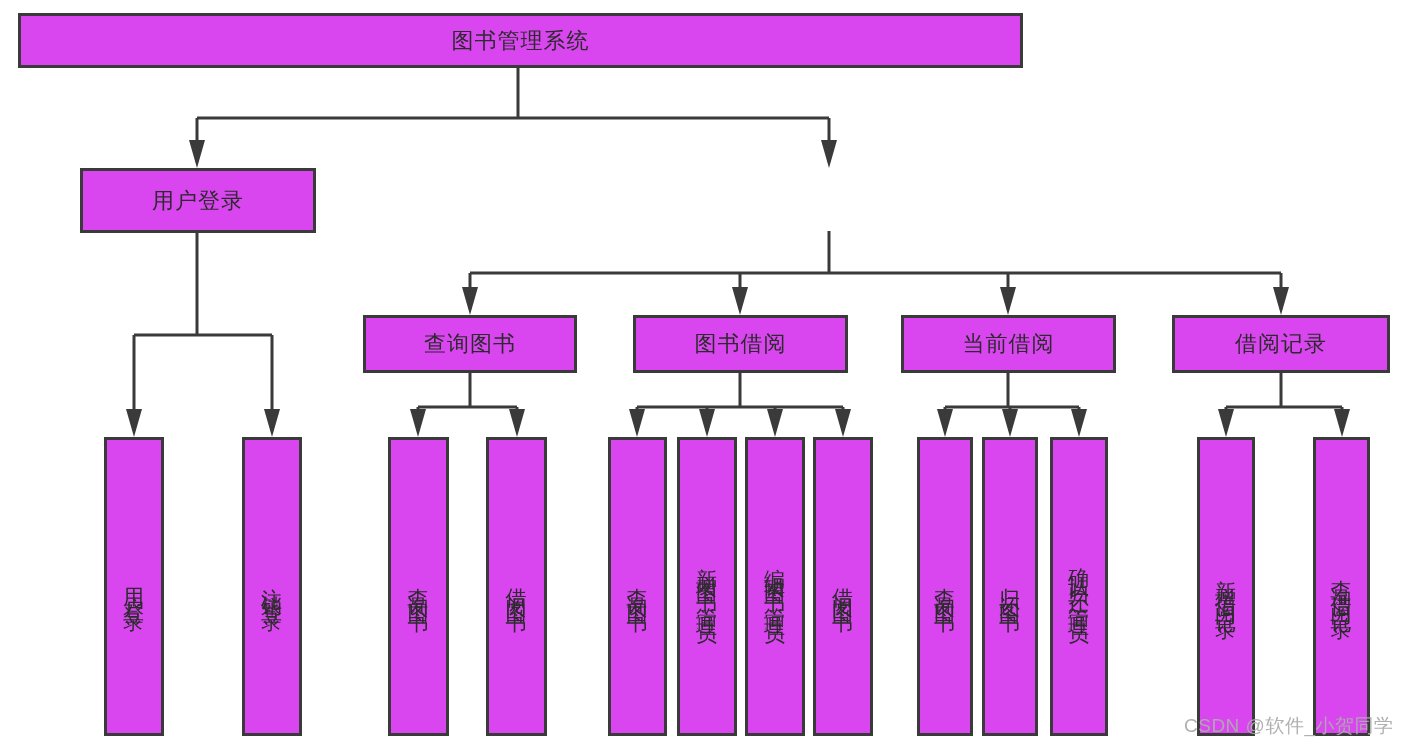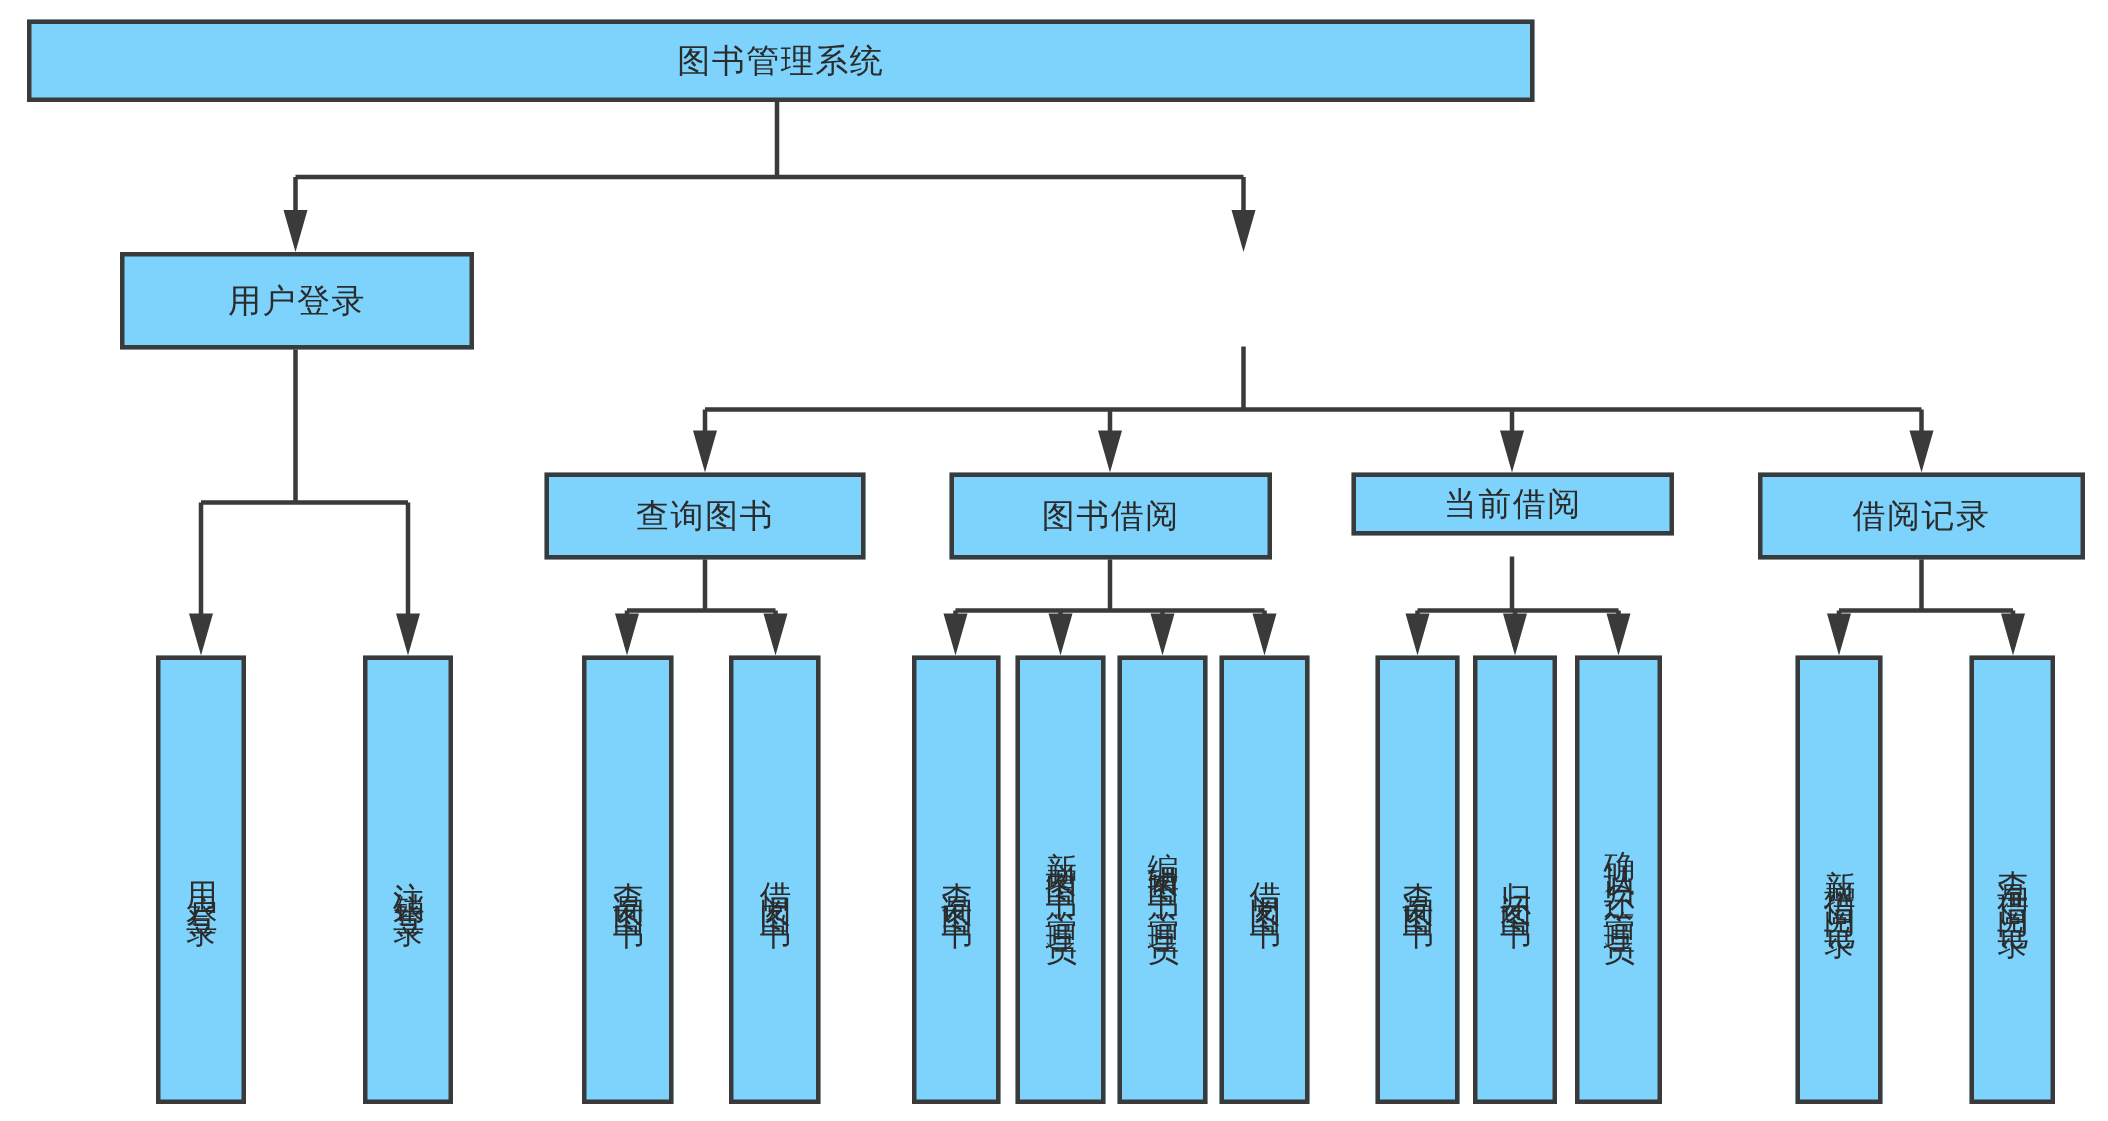--- a/index.html
+++ b/index.html
@@ -17,21 +17,21 @@
   }
   svg.wires {
     position: absolute;
     left: 0;
     top: 0;
     z-index: 0;
   }
   .box {
     position: absolute;
     box-sizing: border-box;
-    background: #7dd3fc;
+    background: #d946ef;
     border: 3px solid #3a3a3a;
     display: flex;
     align-items: center;
     justify-content: center;
     color: #2b2b2b;
     z-index: 1;
   }
   .hbox {
     font-size: 22px;
     letter-spacing: 1px;
@@ -97,35 +97,36 @@
       <path d="M1218 409 h16 l-8 28 z M1334 409 h16 l-8 28 z" fill="#3a3a3a"></path>
     </g>
   </svg>
 
   <div class="box hbox" style="left:18px; top:13px; width:1005px; height:55px;">图书管理系统</div>
 
   <div class="box hbox" style="left:80px; top:168px; width:236px; height:65px;">用户登录</div>
 
   <div class="box hbox" style="left:363px; top:315px; width:214px; height:58px;">查询图书</div>
   <div class="box hbox" style="left:633px; top:315px; width:215px; height:58px;">图书借阅</div>
-  <div class="box hbox" style="left:901px; top:315px; width:215px; height:42px;font-family:Liberation Mono, monospace;">当前借阅</div>
+  <div class="box hbox" style="left:901px; top:315px; width:215px; height:58px;font-family:Liberation Mono, monospace;">当前借阅</div>
   <div class="box hbox" style="left:1172px; top:315px; width:218px; height:58px;">借阅记录</div>
 
   <div class="box vbox" style="left:104px; top:437px; width:60px; height:299px;">用户登录</div>
   <div class="box vbox" style="left:242px; top:437px; width:60px; height:299px;">注销登录</div>
 
   <div class="box vbox" style="left:388px; top:437px; width:61px; height:299px;">查询图书</div>
   <div class="box vbox" style="left:486px; top:437px; width:61px; height:299px;">借阅图书</div>
 
   <div class="box vbox" style="left:608px; top:437px; width:59px; height:299px;">查询图书</div>
   <div class="box vbox" style="left:677px; top:437px; width:60px; height:299px;">新增图书（管理员）</div>
   <div class="box vbox" style="left:745px; top:437px; width:60px; height:299px;">编辑图书（管理员）</div>
   <div class="box vbox" style="left:813px; top:437px; width:60px; height:299px;">借阅图书</div>
 
   <div class="box vbox" style="left:917px; top:437px; width:56px; height:299px;">查询图书</div>
   <div class="box vbox" style="left:982px; top:437px; width:56px; height:299px;">归还图书</div>
   <div class="box vbox" style="left:1050px; top:437px; width:58px; height:299px;">确认归还（管理员）</div>
 
   <div class="box vbox" style="left:1197px; top:437px; width:58px; height:299px;">新增借阅记录</div>
   <div class="box vbox" style="left:1313px; top:437px; width:57px; height:299px;">查询借阅记录</div>
 
+  <div class="watermark">CSDN @软件_小贺同学</div>
 
 </div>
 
 </body></html>

